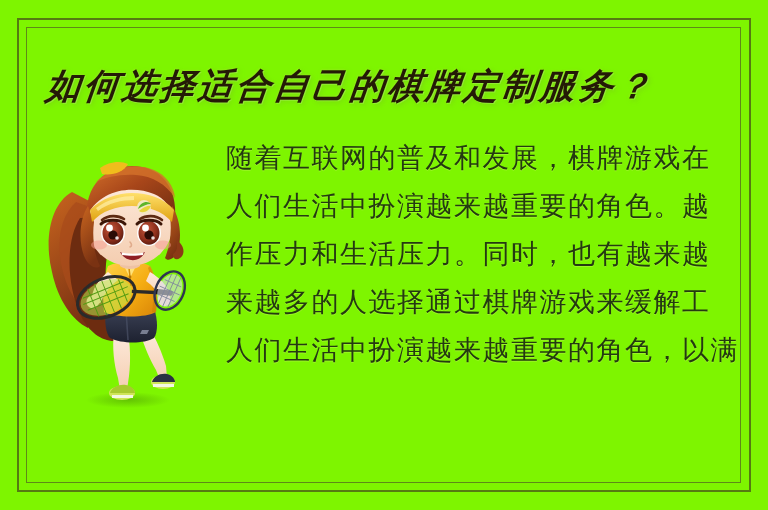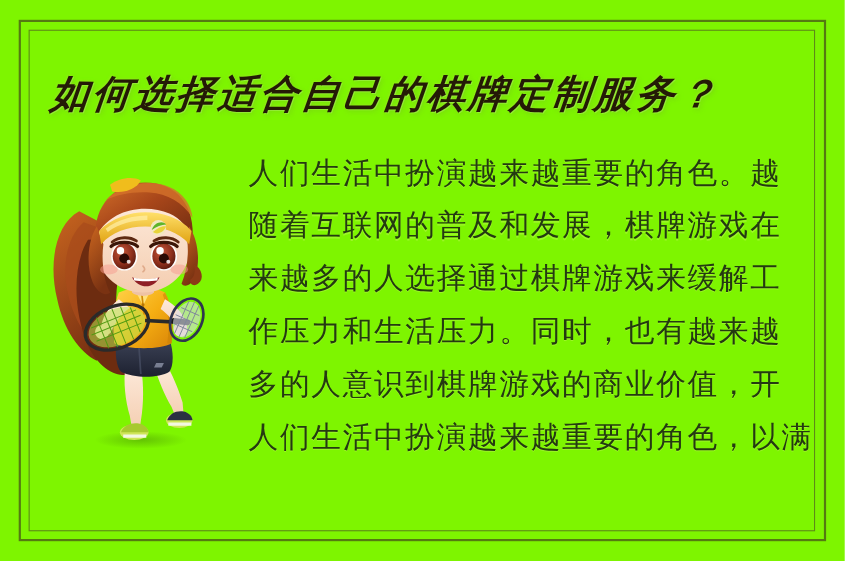--- a/index.html
+++ b/index.html
@@ -248,21 +248,20 @@
       <ellipse cx="127" cy="113" rx="8" ry="4.5" fill="#f59a8e" opacity="0.5"></ellipse>
 
       <path d="M94 110 C96 112 96 114 94 115" stroke="#e0ab8b" stroke-width="1.6" fill="none" stroke-linecap="round"></path>
       <path d="M84 120 C90 131 104 131 109 120 C102 123 91 123 84 120 Z" fill="#8f1f25"></path>
       <path d="M85.5 120.5 C92 122 102 122 107.5 120.5 L107 123 C101 124 92 124 86 123 Z" fill="#ffffff"></path>
       <path d="M90 127 C94 130 100 130 104 127 C100 130 94 130 90 127 Z" fill="#d0545c"></path>
     </svg>
   </div>
 
   <div class="body-copy">
+    <div class="body-line">随着互联网的普及和发展，棋牌游戏在</div>
     <div class="body-line">人们生活中扮演越来越重要的角色。越</div>
-    <div class="body-line">随着互联网的普及和发展，棋牌游戏在</div>
+    <div class="body-line">作压力和生活压力。同时，也有越来越</div>
     <div class="body-line">来越多的人选择通过棋牌游戏来缓解工</div>
-    <div class="body-line">作压力和生活压力。同时，也有越来越</div>
-    <div class="body-line">多的人意识到棋牌游戏的商业价值，开</div>
     <div class="body-line">人们生活中扮演越来越重要的角色，以满</div>
   </div>
 
 </div>
 
 </body></html>

